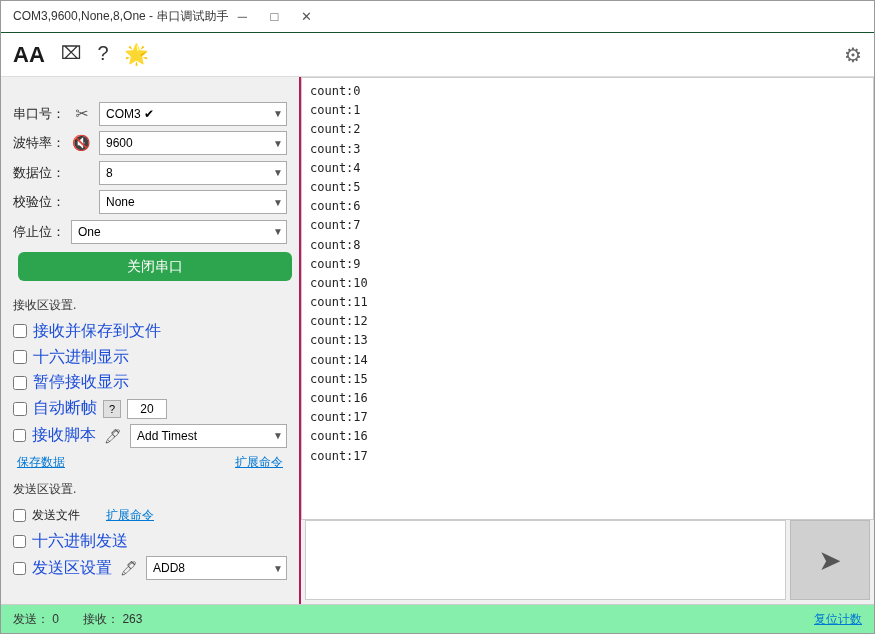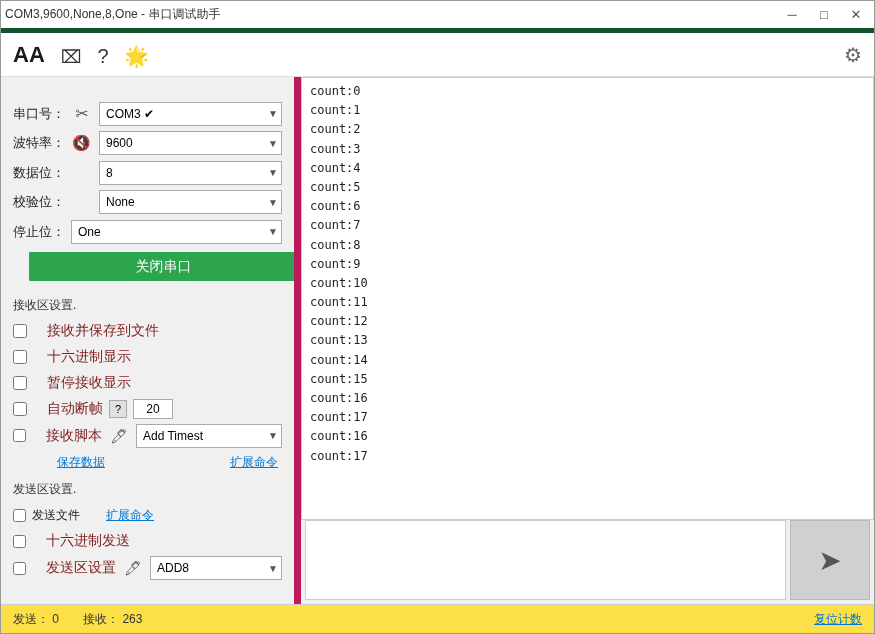--- a/index.html
+++ b/index.html
@@ -20,23 +20,22 @@
       display: flex;
       flex-direction: column;
     }
 
     
     .titlebar {
       background: #fff;
       height: 32px;
       display: flex;
       align-items: center;
-      justify-content: space-between;
-      padding: 0 4px;
-      border-bottom: 5px solid #14532d;
+      padding: 0 12px;
+      border-bottom: 1px solid #14532d;
       user-select: none;
     }
     .titlebar-title {
       font-size: 12px;
       color: #333;
     }
     .titlebar-controls {
       display: flex;
       gap: 4px;
     }
@@ -58,21 +57,21 @@
       background: #fff;
       height: 44px;
       display: flex;
       align-items: center;
       padding: 0 12px;
       border-bottom: 1px solid #ddd;
       justify-content: space-between;
     }
     .toolbar-left {
       display: flex;
-      align-items: flex-end;
+      align-items: flex-start;
       gap: 16px;
     }
     .toolbar-icon {
       font-size: 20px;
       color: #333;
       cursor: pointer;
     }
     .toolbar-icon.aa {
       font-weight: bold;
       font-size: 22px;
@@ -94,21 +93,21 @@
     
     .left-panel {
       width: 300px;
       min-width: 300px;
       background: #f0f0f0;
       padding: 24px 12px;
       display: flex;
       flex-direction: column;
       gap: 4px;
       overflow-y: auto;
-      border-right: 7px solid #be185d;
+      border-right: 2px solid #be185d;
     }
 
     .form-row {
       display: flex;
       align-items: center;
       height: 28px;
       gap: 6px;
     }
     .form-label {
       width: 52px;
@@ -149,22 +148,22 @@
     }
 
     .close-btn {
       width: 100%;
       height: 32px;
       background: #2da44e;
       color: #fff;
       border: none;
       font-size: 14px;
       cursor: pointer;
-      margin: 4px 16px;
-      border-radius: 1px;
+      margin: 4px 5px;
+      border-radius: 6px;
     }
 
     .section-title {
       font-size: 12px;
       color: #333;
       margin-top: 8px;
       margin-bottom: 2px;
     }
 
     .checkbox-row {
@@ -172,23 +171,22 @@
       align-items: center;
       gap: 6px;
       height: 24px;
     }
     .checkbox-row input[type=checkbox] {
       width: 14px;
       height: 14px;
       cursor: pointer;
     }
     .checkbox-label {
-      font-size: 14px;
-      color: #7f1d1d;
-      margin-left: 14px;
+      font-size: 16px;
+      color: #1d4ed8;
     }
 
     .auto-break-row {
       display: flex;
       align-items: center;
       gap: 6px;
       height: 24px;
     }
     .auto-break-row input[type=checkbox] {
       width: 14px;
@@ -223,21 +221,20 @@
       flex: 1;
     }
 
     .link-row {
       display: flex;
       align-items: center;
       gap: 0;
       height: 24px;
       justify-content: space-between;
       padding: 0 4px;
-      margin-left: 40px;
     }
     .link-btn {
       color: #0078d4;
       background: none;
       border: none;
       font-size: 12px;
       cursor: pointer;
       text-decoration: underline;
       padding: 0;
     }
@@ -324,21 +321,21 @@
       cursor: pointer;
     }
     .send-arrow {
       font-size: 28px;
       color: #555;
     }
 
     
     .statusbar {
       height: 28px;
-      background: #fde047;
+      background: #86efac;
       border-top: 1px solid #ccc;
       display: flex;
       align-items: center;
       padding: 14px 12px;
       font-size: 12px;
       color: #333;
       gap: 0;
       justify-content: space-between;
     }
     .statusbar-left {

